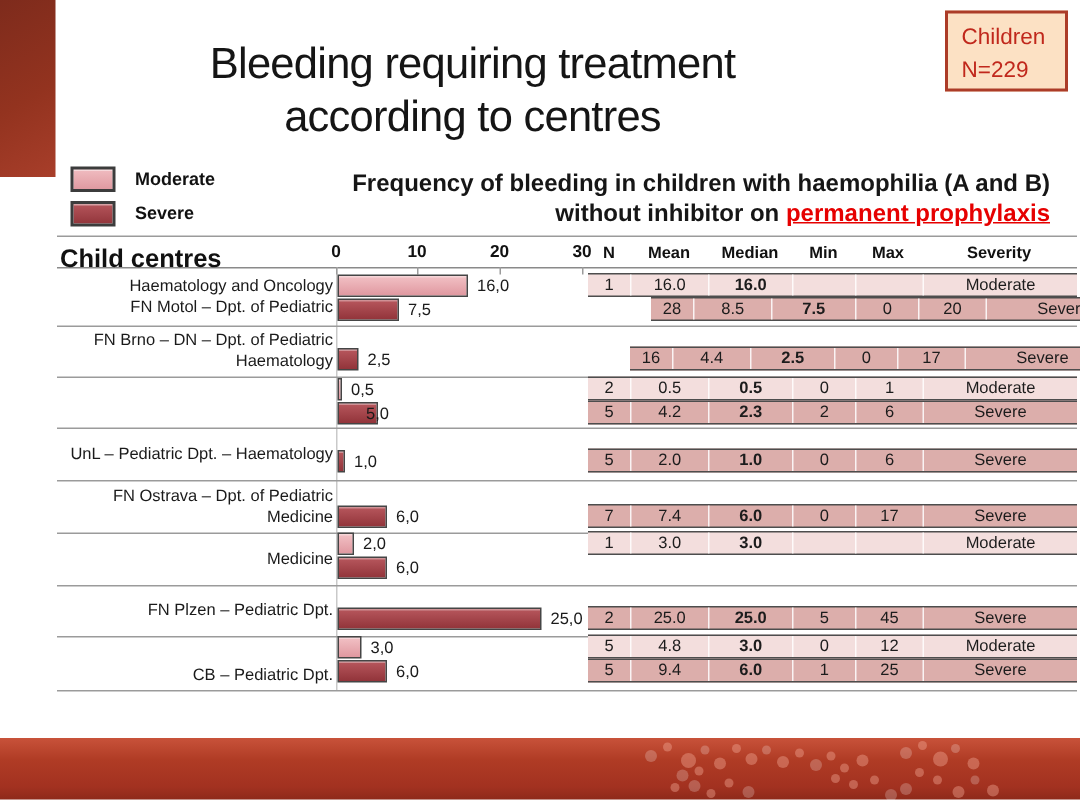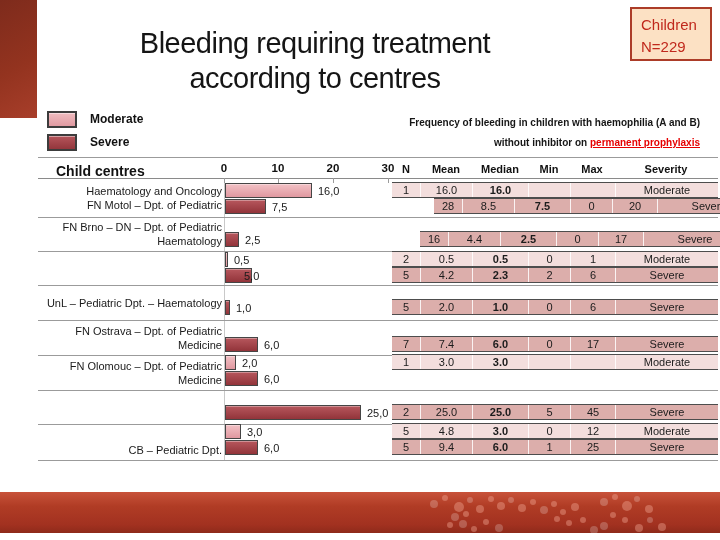--- a/index.html
+++ b/index.html
@@ -15,24 +15,24 @@
     background:#fce1c4;border:2px solid #ac3c28;padding:5px 4px 0 9px;
     color:#c0281c;font-size:15px;line-height:22px;}
   .legend{position:absolute;left:47px;top:110px;}
   .legend-row{display:flex;align-items:center;margin-bottom:5px;height:18px;}
   .swatch{width:30px;height:17px;border:2px solid #3c3c3c;box-sizing:border-box;margin-right:13px;
     box-shadow:inset 0 1px 0 rgba(255,255,255,.45);}
   .swatch.mod{background:linear-gradient(#f0bcc0,#e09aa1);}
   .swatch.sev{background:linear-gradient(#b5555b,#93363c);}
   .legend-label{font-weight:bold;font-size:12px;}
   .subtitle{position:absolute;right:20px;top:113px;width:480px;text-align:right;
-    font-weight:bold;font-size:10px;line-height:20px;color:#161616;}
+    font-weight:bold;font-size:16px;line-height:20px;color:#161616;}
   .subtitle .red{color:#e60000;text-decoration:underline;}
   .hline{position:absolute;height:1px;background:#9b9b9b;}
-  .band-label{position:absolute;left:56px;top:163px;font-weight:bold;font-size:14px;}
+  .band-label{position:absolute;left:40px;top:163px;font-weight:bold;font-size:17px;}
   .axis-tick-label{position:absolute;top:162px;transform:translateX(-50%);font-size:11.5px;font-weight:bold;}
   .tickmark{position:absolute;top:178px;width:1px;height:5px;background:#9b9b9b;}
   .col-header{position:absolute;top:163px;transform:translateX(-50%);font-size:11px;font-weight:bold;}
   .gridline{position:absolute;left:224px;top:178px;width:1px;height:282px;background:#c9c9c9;}
   .centre-label{position:absolute;left:36px;width:186px;display:flex;flex-direction:column;
     justify-content:center;align-items:flex-end;text-align:right;font-size:11px;line-height:14px;color:#1a1a1a;}
   .bar{position:absolute;height:15px;border:1px solid #454545;box-sizing:border-box;
     box-shadow:inset 0 1px 0 rgba(255,255,255,.35);}
   .bar.mod{background:linear-gradient(#f2c1c5,#e098a0);}
   .bar.sev{background:linear-gradient(#b7575d,#92343a);}
@@ -234,36 +234,38 @@
     <div class="trow sev" style="top: 336px; height: 16px;">
       <div class="tcell" style="width: 28px;">7</div>
       <div class="tcell" style="width: 52px;">7.4</div>
       <div class="tcell bold" style="width: 56px;">6.0</div>
       <div class="tcell" style="width: 42px;">0</div>
       <div class="tcell" style="width: 45px;">17</div>
       <div class="tcell" style="width: 103px;">Severe</div>
     </div>
     <div class="hline" style="left: 38px; top: 390px; width: 680px;"></div>
     <div class="centre-label" style="top: 355px; height: 35px;">
-      <div>FN Olomouc – Dpt. of Pediatric</div>
       <div>Medicine</div>
     </div>
     <div class="bar mod" style="left: 225px; top: 355px; width: 11px; height: 15px;"></div>
     <div class="bar-label" style="left: 242px; top: 357px;">2,0</div>
     <div class="trow mod" style="top: 354px; height: 16px;">
       <div class="tcell" style="width: 28px;">1</div>
       <div class="tcell" style="width: 52px;">3.0</div>
       <div class="tcell bold" style="width: 56px;">3.0</div>
       <div class="tcell" style="width: 42px;"></div>
       <div class="tcell" style="width: 45px;"></div>
       <div class="tcell" style="width: 103px;">Moderate</div>
     </div>
     <div class="bar sev" style="left: 225px; top: 371px; width: 33px; height: 15px;"></div>
     <div class="bar-label" style="left: 264px; top: 373px;">6,0</div>
     <div class="hline" style="left: 38px; top: 424px; width: 680px;"></div>
+    <div class="centre-label" style="top: 390px; height: 34px;">
+      <div>FN Plzen – Pediatric Dpt.</div>
+    </div>
     <div class="bar sev" style="left: 225px; top: 405px; width: 136px; height: 15px;"></div>
     <div class="bar-label" style="left: 367px; top: 407px;">25,0</div>
     <div class="trow sev" style="top: 404px; height: 16px;">
       <div class="tcell" style="width: 28px;">2</div>
       <div class="tcell" style="width: 52px;">25.0</div>
       <div class="tcell bold" style="width: 56px;">25.0</div>
       <div class="tcell" style="width: 42px;">5</div>
       <div class="tcell" style="width: 45px;">45</div>
       <div class="tcell" style="width: 103px;">Severe</div>
     </div>

